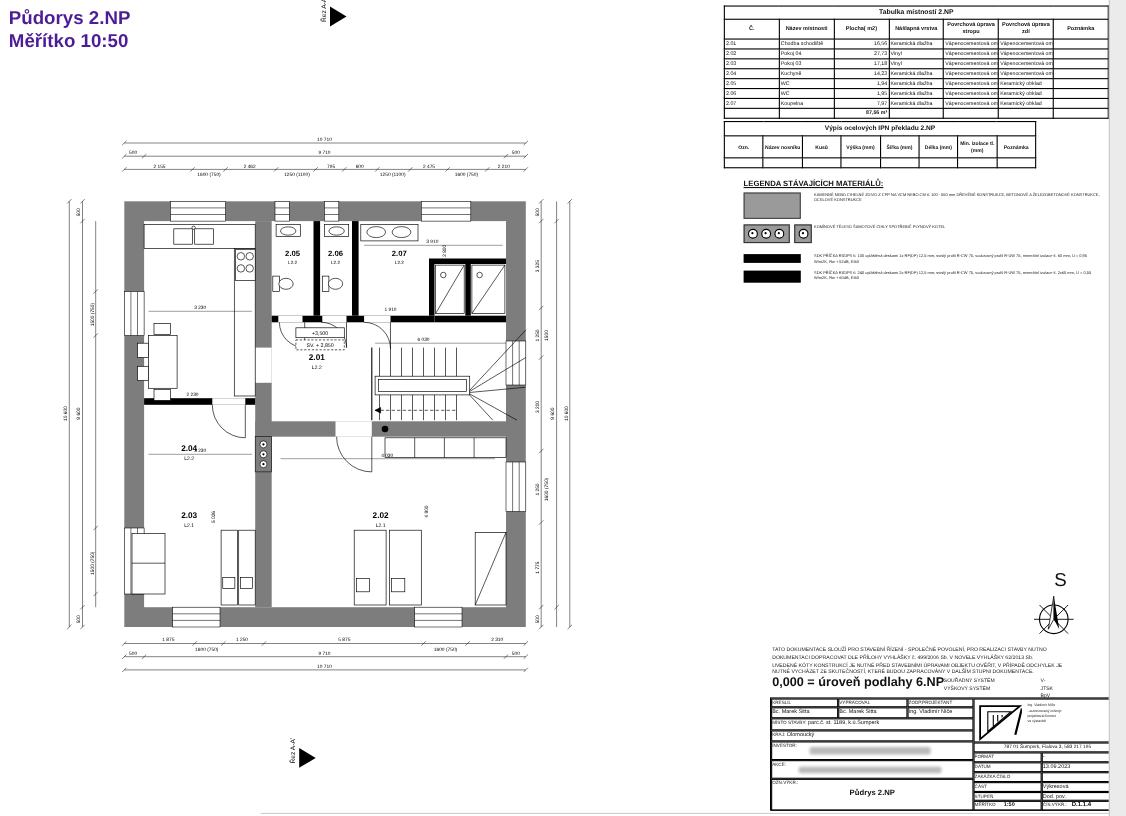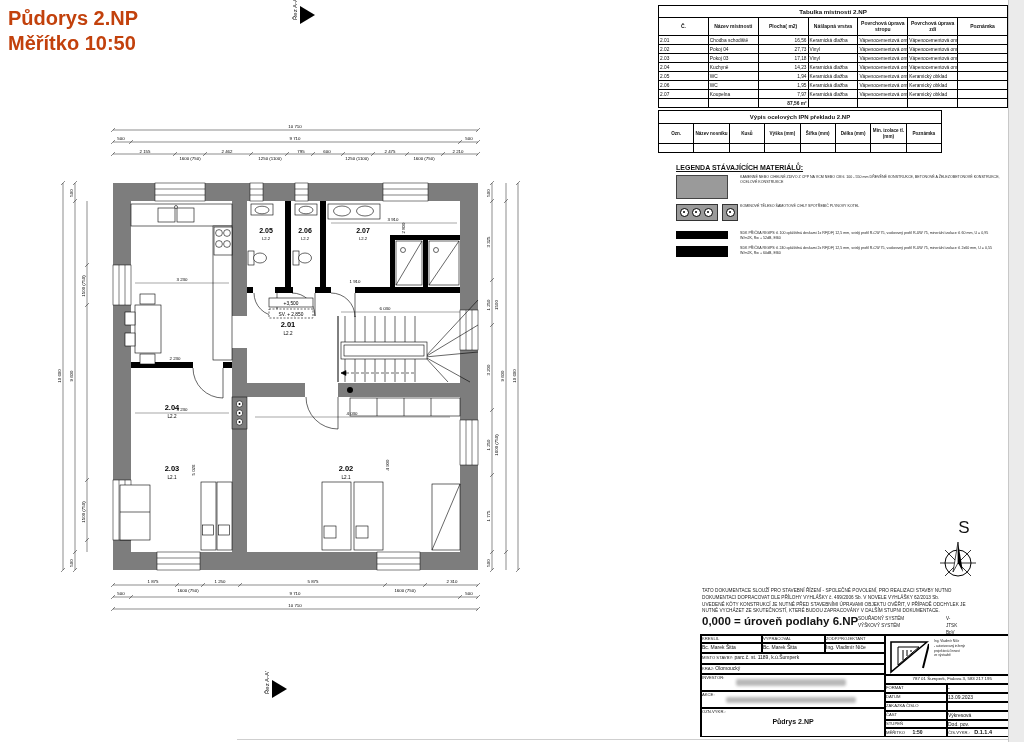--- a/index.html
+++ b/index.html
@@ -1,20 +1,20 @@
 <!DOCTYPE html>
 <html><head>
 <meta charset="utf-8">
 <style>
   html,body{margin:0;padding:0;background:#fff;}
   .canvas{position:relative;width:1024px;height:742px;background:#ffffff;overflow:hidden;
           font-family:"Liberation Sans",sans-serif;color:#111;}
   .abs{position:absolute;}
   
-  .pagetitle{left:8px;top:6px;font-size:20px;font-weight:bold;line-height:1.25;color:#c2410c;}
+  .pagetitle{left:8px;top:6px;font-size:17px;font-weight:bold;line-height:1.25;color:#4c1d95;}
   
   .rez{display:flex;align-items:center;}
   .rez .lbl{font-size:6px;transform:rotate(-90deg);transform-origin:center;white-space:nowrap;width:10px;}
   .rez .tri{width:0;height:0;border-left:15px solid #000;border-top:9px solid transparent;border-bottom:9px solid transparent;}
   
   table{border-collapse:collapse;table-layout:fixed;}
   .rt{width:350px;font-size:4.8px;}
   .rt td,.rt th{border:0.7px solid #000;padding:0.5px 1px;overflow:hidden;white-space:nowrap;height:7px;}
   .rt .ttl{font-size:6.2px;font-weight:bold;text-align:center;height:10px;}
   .rt th{font-size:5px;text-align:center;white-space:normal;line-height:1.1;height:16px;}

